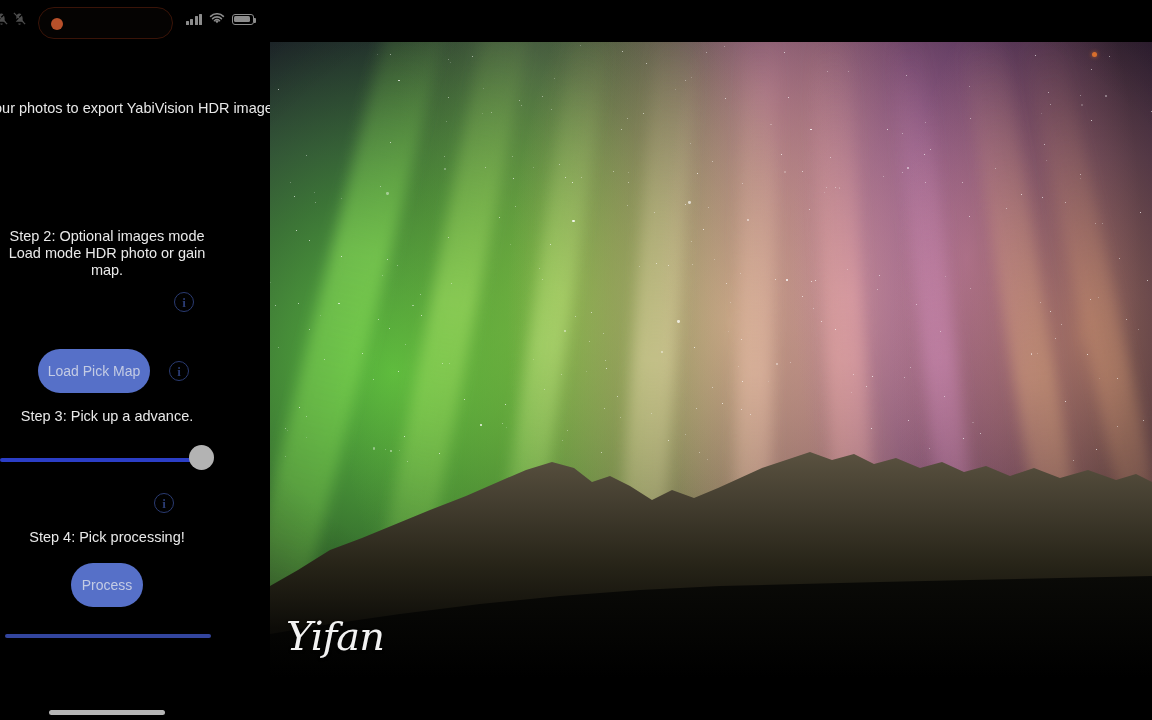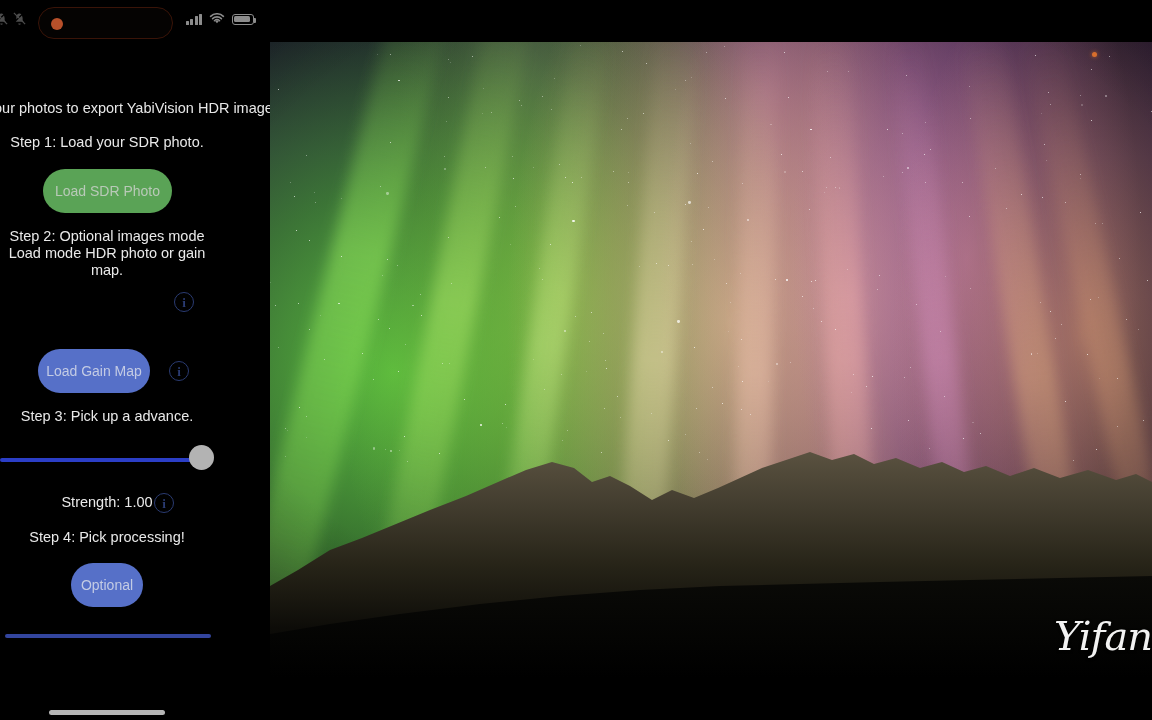--- a/index.html
+++ b/index.html
@@ -133,21 +133,21 @@
 
   .vign { position:absolute; inset:0;
     background:radial-gradient(ellipse 110% 100% at 50% 40%, rgba(0,0,0,0) 52%, rgba(0,0,0,.55) 100%); }
 
   .stars { position:absolute; inset:0; }
   .star { position:absolute; border-radius:50%; background:#fff; }
 
   .mtn { position:absolute; left:0; right:0; bottom:0; height:240px; }
   .mtn svg { display:block; width:100%; height:100%; }
 
-  .watermark { position:absolute; left:16px; right:0; bottom:22px; text-align:right; pointer-events:none; }
+  .watermark { position:absolute; left:16px; right:0; bottom:22px; text-align:left; pointer-events:none; }
   .wm-script {
     font-family:"DejaVu Serif", serif; font-style:italic; font-size:40px;
     color:#f2f2f2; letter-spacing:-1px; line-height:1;
     text-shadow:0 1px 3px rgba(0,0,0,.6);
   }
   .wm-sub {
     font-family:"Liberation Sans", sans-serif; font-size:10px;
     color:#d8d8d8; letter-spacing:5.5px; margin-top:4px; padding-left:5px;
   }
 </style>
@@ -188,47 +188,42 @@
       <span class="batt">
           <i></i>
         </span>
     </div>
   </div>
 
   <div class="panel">
 
     <div class="intro">our photos to export YabiVision HDR images.</div>
 
-    <div class="steplbl" style="top:88px;">Step 1: Load your SDR photo.</div>
-
-    <button class="btn btn-sdr">Load SDR Photo</button>
+
 
     <div class="steplbl" style="top:182px;">Step 2: Optional images mode</div>
     <div class="steplbl" style="top:199px;">Load mode HDR photo or gain map.</div>
 
     <div class="info-ico info-hdr">i</div>
 
-    <button class="btn btn-gain">Load Gain Map</button>
+    <button class="btn btn-gain">Load Pick Map</button>
     <div class="info-ico info-gain">i</div>
 
     <div class="steplbl" style="top:362px;">Step 3: Pick up a advance.</div>
 
     <div class="slider">
       <div class="slider-track"></div>
       <div class="slider-thumb"></div>
     </div>
 
-    <div class="strength-row">
-      <span>Strength: 1.00</span>
-    </div>
     <div class="info-ico info-stren">i</div>
 
     <div class="steplbl" style="top:483px;">Step 4: Pick processing!</div>
 
-    <button class="btn btn-proc">Optional</button>
+    <button class="btn btn-proc">Process</button>
 
     <div class="bottom-bar"></div>
 
     <div class="home-ind"></div>
   </div>
 
   <div class="photo">
     <div class="sky">
       <div class="lay L1"></div>
       <div class="lay L9"></div>

